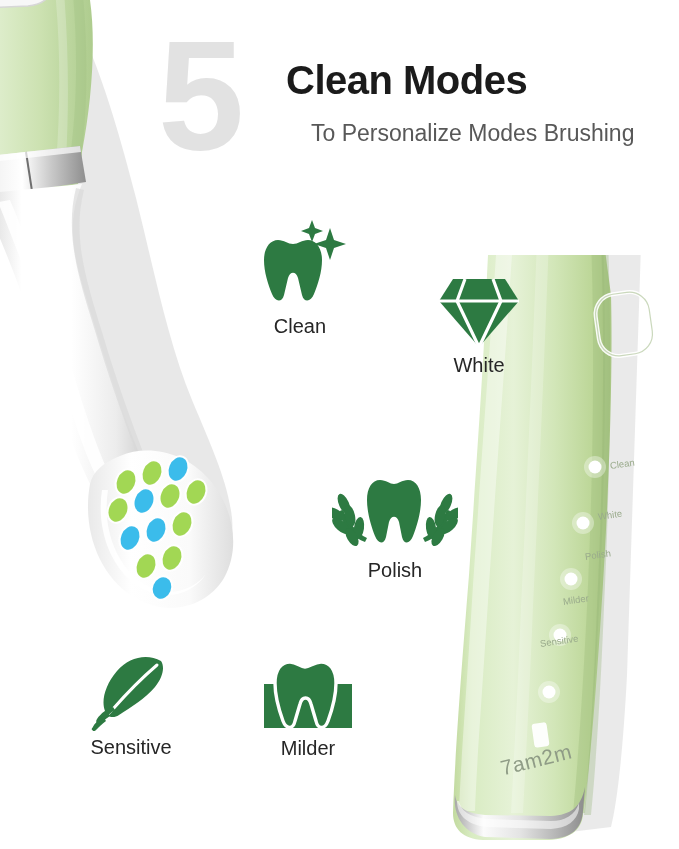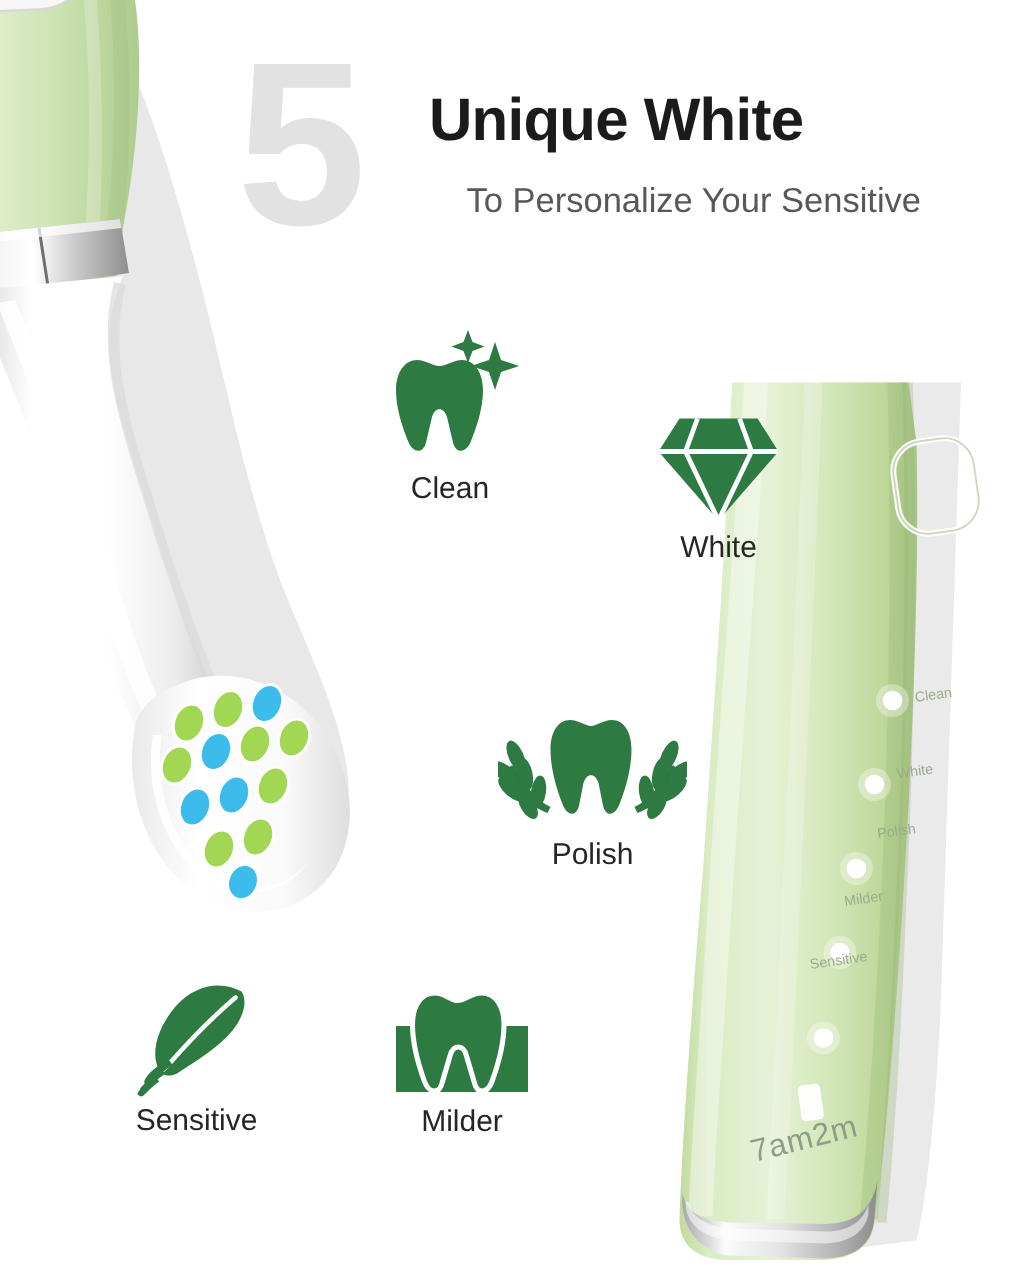--- a/index.html
+++ b/index.html
@@ -268,22 +268,22 @@
 
   <div class="brand-logo" style="left:500px; top:748px;">7am2m</div>
 
   <div class="led-label" style="left:610px; top:460px; transform:rotate(-8deg);">Clean</div>
   <div class="led-label" style="left:598px; top:511px; transform:rotate(-8deg);">White</div>
   <div class="led-label" style="left:585px; top:551px; transform:rotate(-8deg);">Polish</div>
   <div class="led-label" style="left:563px; top:596px; transform:rotate(-8deg);">Milder</div>
   <div class="led-label" style="left:540px; top:638px; transform:rotate(-8deg);">Sensitive</div>
 
   <div class="big-number">5</div>
-  <div class="title-main">Unique White</div>
-  <div class="title-sub">To Personalize Your Sensitive</div>
+  <div class="title-main">Clean Modes</div>
+  <div class="title-sub">To Personalize Modes Brushing</div>
 
   <div class="mode" id="mode-clean">
     <svg class="glyph" width="92" height="92" viewBox="0 0 92 92" xmlns="http://www.w3.org/2000/svg">
       <path d="M24 22 C16 22 10 30 10 42 C10 54 14 66 18 76
                C21 84 28 85 30 77 L34 60 C36 53 42 53 44 60 L48 77
                C50 85 57 84 60 76 C64 66 68 54 68 42
                C68 30 62 22 54 22 C48 22 44 26 39 26 C34 26 30 22 24 22 Z" fill="#2d7a42"></path>
       <path d="M76 10 L80 22 L92 26 L80 30 L76 42 L72 30 L60 26 L72 22 Z" fill="#2d7a42"></path>
       <path d="M58 2 L61 10 L69 13 L61 16 L58 24 L55 16 L47 13 L55 10 Z" fill="#2d7a42"></path>
     </svg>

